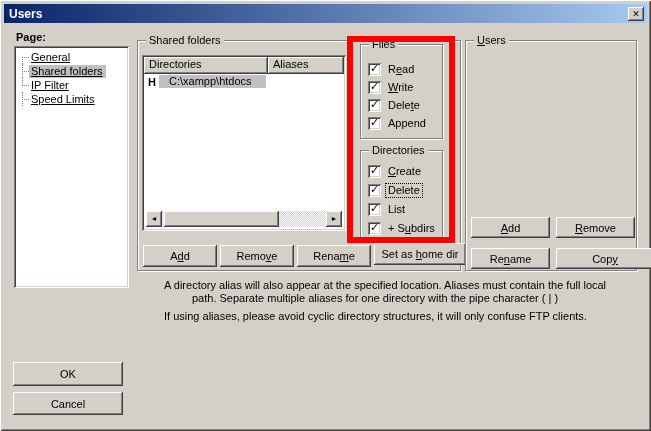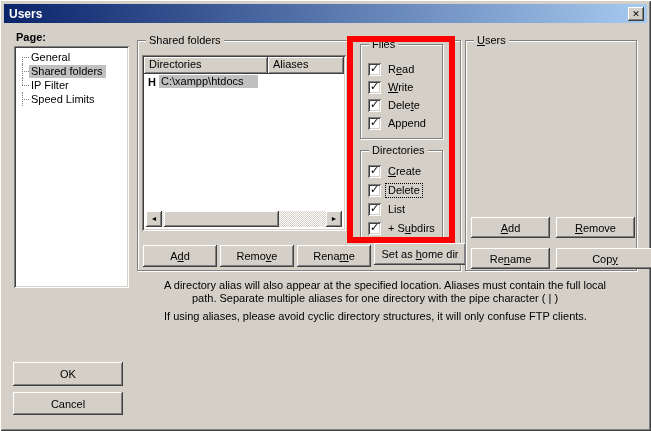--- a/index.html
+++ b/index.html
@@ -25,21 +25,21 @@
     font-family:"DejaVu Sans", sans-serif;
   }
   .lbl { position:absolute;font-weight:bold; }
   .sunken {
     background:#fff;
     box-shadow: inset 1px 1px 0 #808080, inset -1px -1px 0 #ffffff,
                 inset 2px 2px 0 #404040, inset -2px -2px 0 #d4d0c8;
   }
   
   .tree { position:absolute; left:14px; top:46px; width:115px; height:242px; padding:4px 3px 3px 4px; }
-  .tree-item { display:flex; align-items:center; height:14px; cursor:default; }
+  .tree-item { display:flex; align-items:center; height:14px; cursor:default;text-decoration:underline; }
   .tree-conn { position:relative; width:11px; height:14px; flex:0 0 11px; }
   .tree-conn::before { content:""; position:absolute; left:4px; border-left:1px dotted #808080; }
   .t-first::before { top:7px; bottom:0; }
   .t-mid::before   { top:0; bottom:0; }
   .t-last::before  { top:0; height:7px; }
   .tree-conn::after { content:""; position:absolute; left:4px; width:7px; top:7px; border-top:1px dotted #808080; }
   .tree-label { padding:0 3px 1px 2px; white-space:nowrap; }
   .tree-item.sel .tree-label { background: var(--inactive-selection,#c0c0c0); }
   
   .group {
@@ -51,21 +51,21 @@
   .listview { position:absolute; left:4px; top:14px; width:204px; height:176px; padding:2px; }
   .lv-inner { position:relative; width:100%; height:100%; overflow:hidden; background:#fff; }
   .lv-header { display:flex; height:17px; }
   .lv-col {
     background:#d4d0c8; padding:1px 0 0 5px; cursor:pointer;
     box-shadow: inset -1px -1px 0 #404040, inset 1px 1px 0 #ffffff,
                 inset -2px -2px 0 #808080, inset 2px 2px 0 #d4d0c8;
   }
   .lv-row { display:flex; align-items:center; height:15px; padding-left:4px; cursor:default; }
   .home-flag { font-weight:bold; width:11px; }
-  .dir-path { background:var(--inactive-selection,#c0c0c0); padding:0 14px 1px 2px; }
+  .dir-path { background:var(--inactive-selection,#c0c0c0); padding:0 14px 1px 10px; }
   .hscroll { position:absolute; left:2px; right:2px; bottom:2px; height:16px; display:flex; }
   .sb-btn {
     width:16px; height:16px; flex:0 0 16px; background:#d4d0c8; border:none; cursor:pointer;
     font-size:7px; line-height:14px; text-align:center; padding:0; color:#000;
     box-shadow: inset -1px -1px 0 #404040, inset 1px 1px 0 #ffffff,
                 inset -2px -2px 0 #808080, inset 2px 2px 0 #d4d0c8;
   }
   .hs-track { position:relative; flex:1;
     background: repeating-conic-gradient(#ffffff 0% 25%, #d4d0c8 0% 50%);
     background-size:2px 2px;

